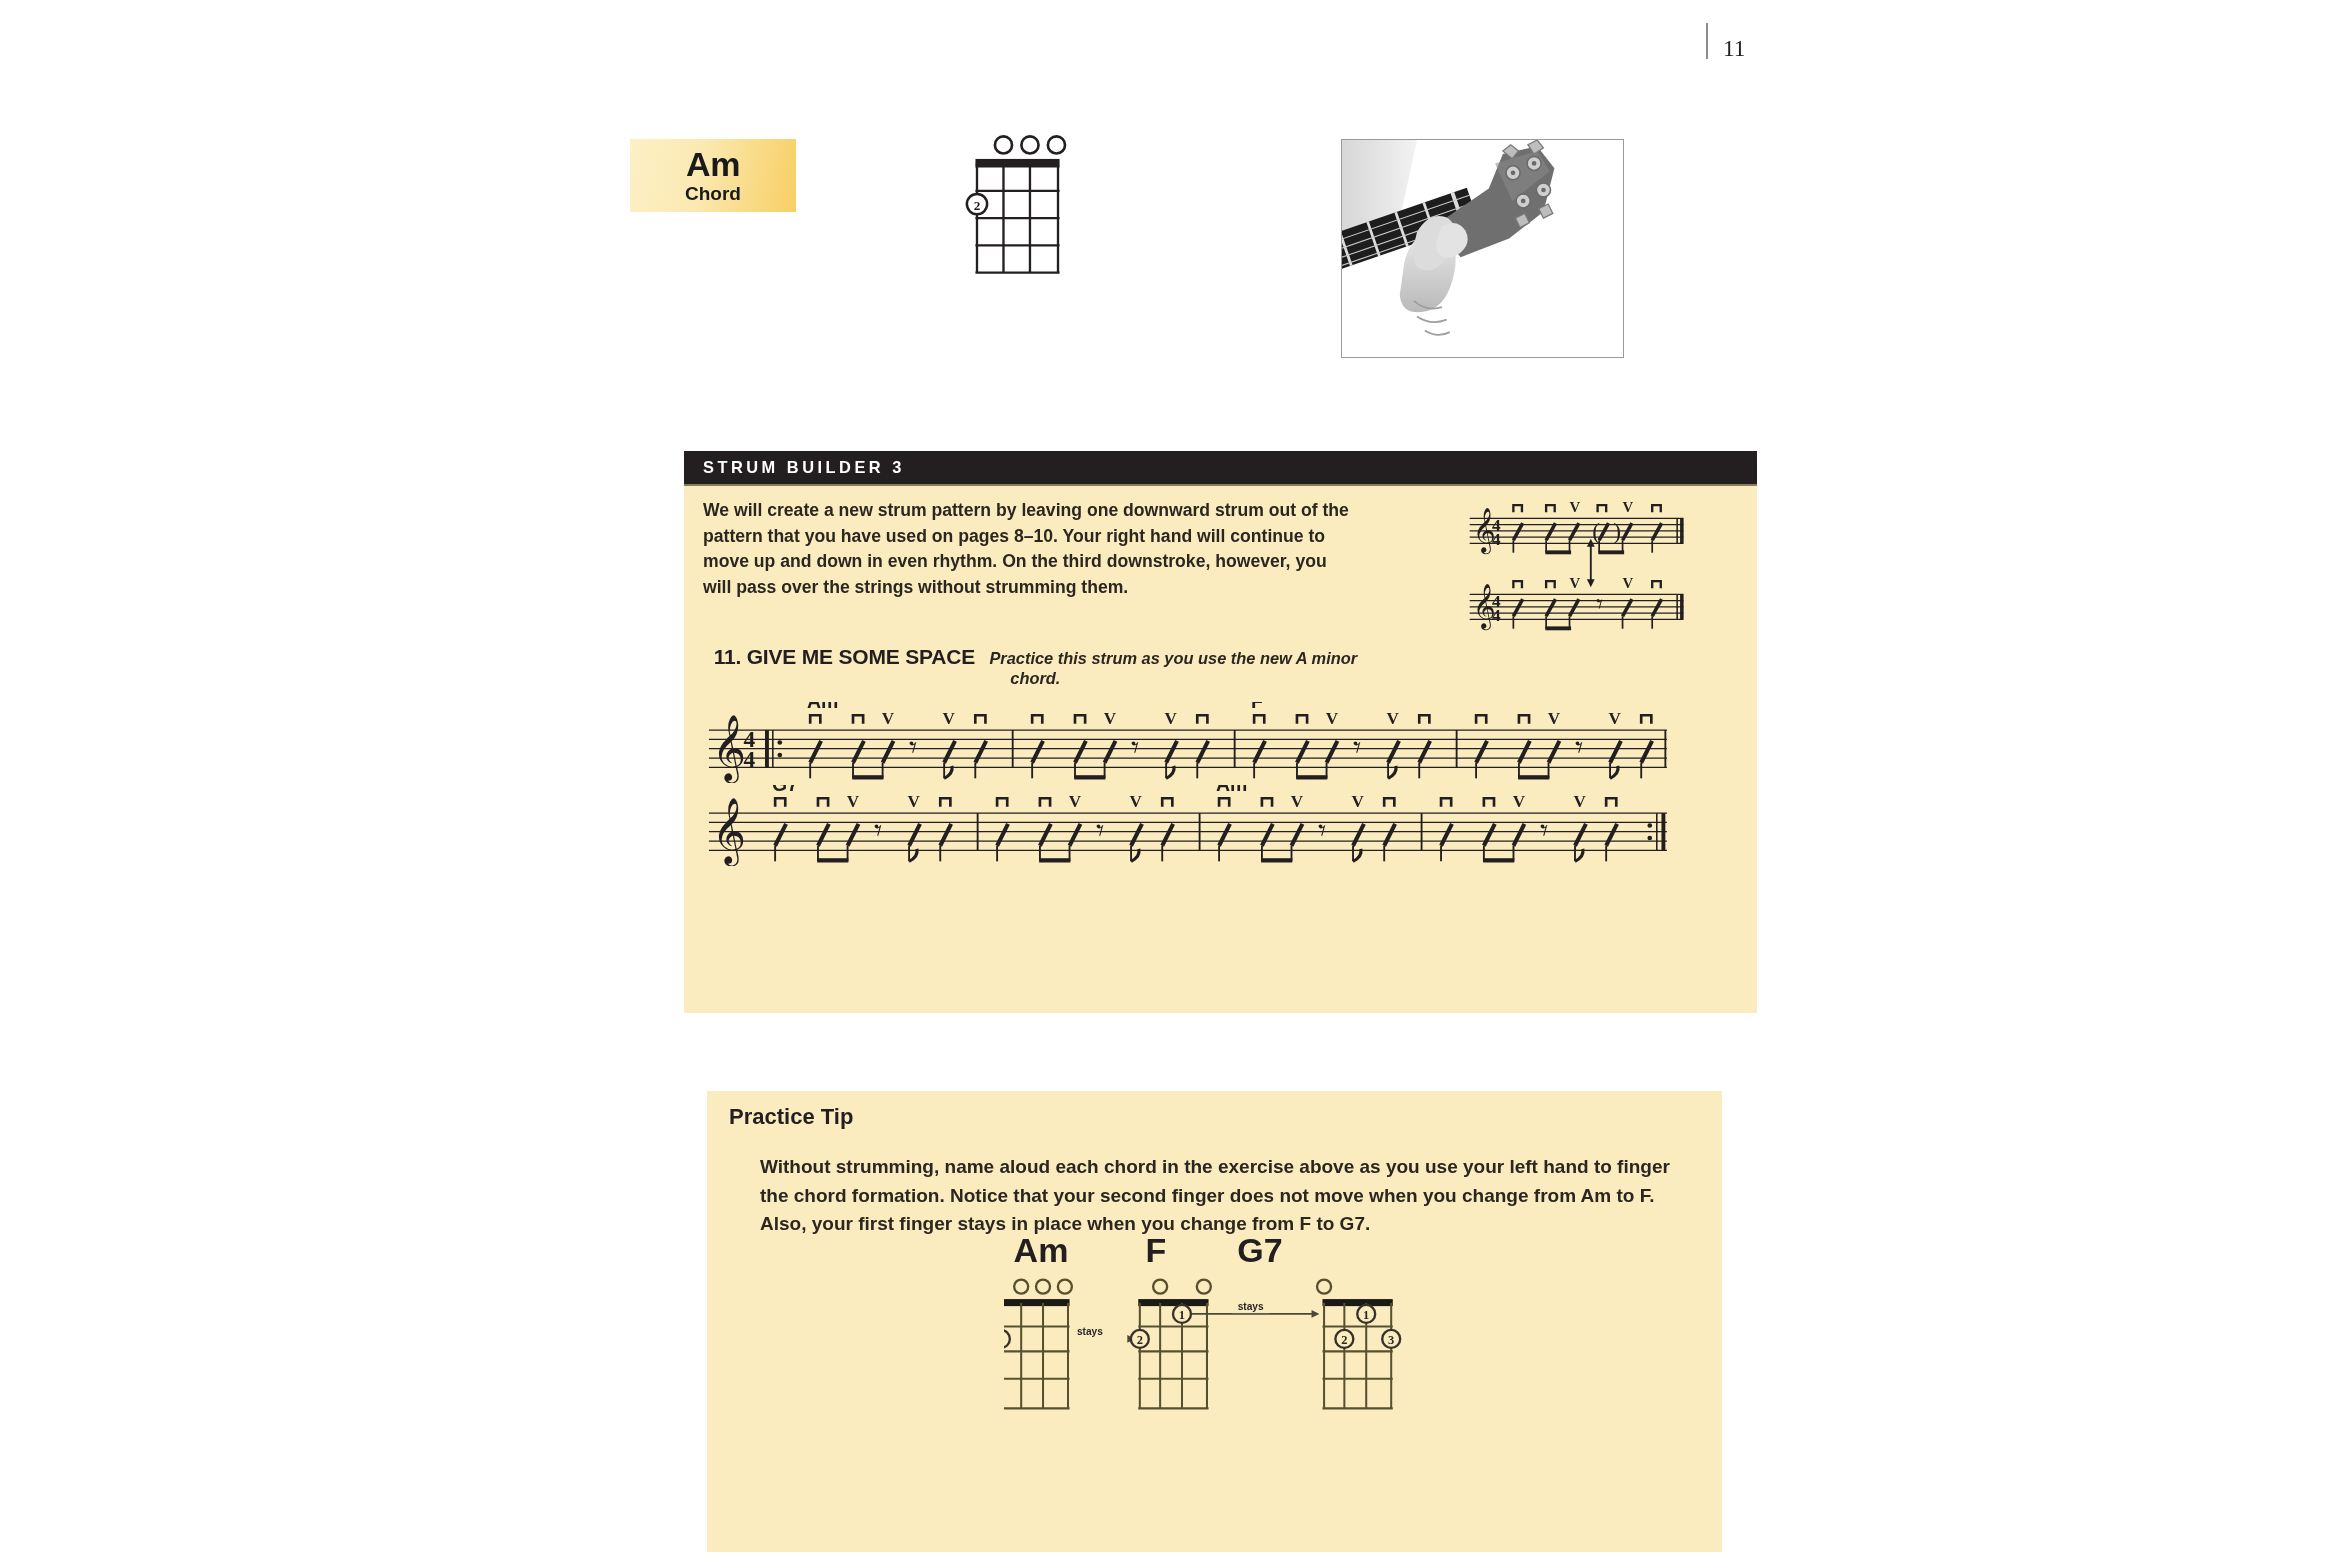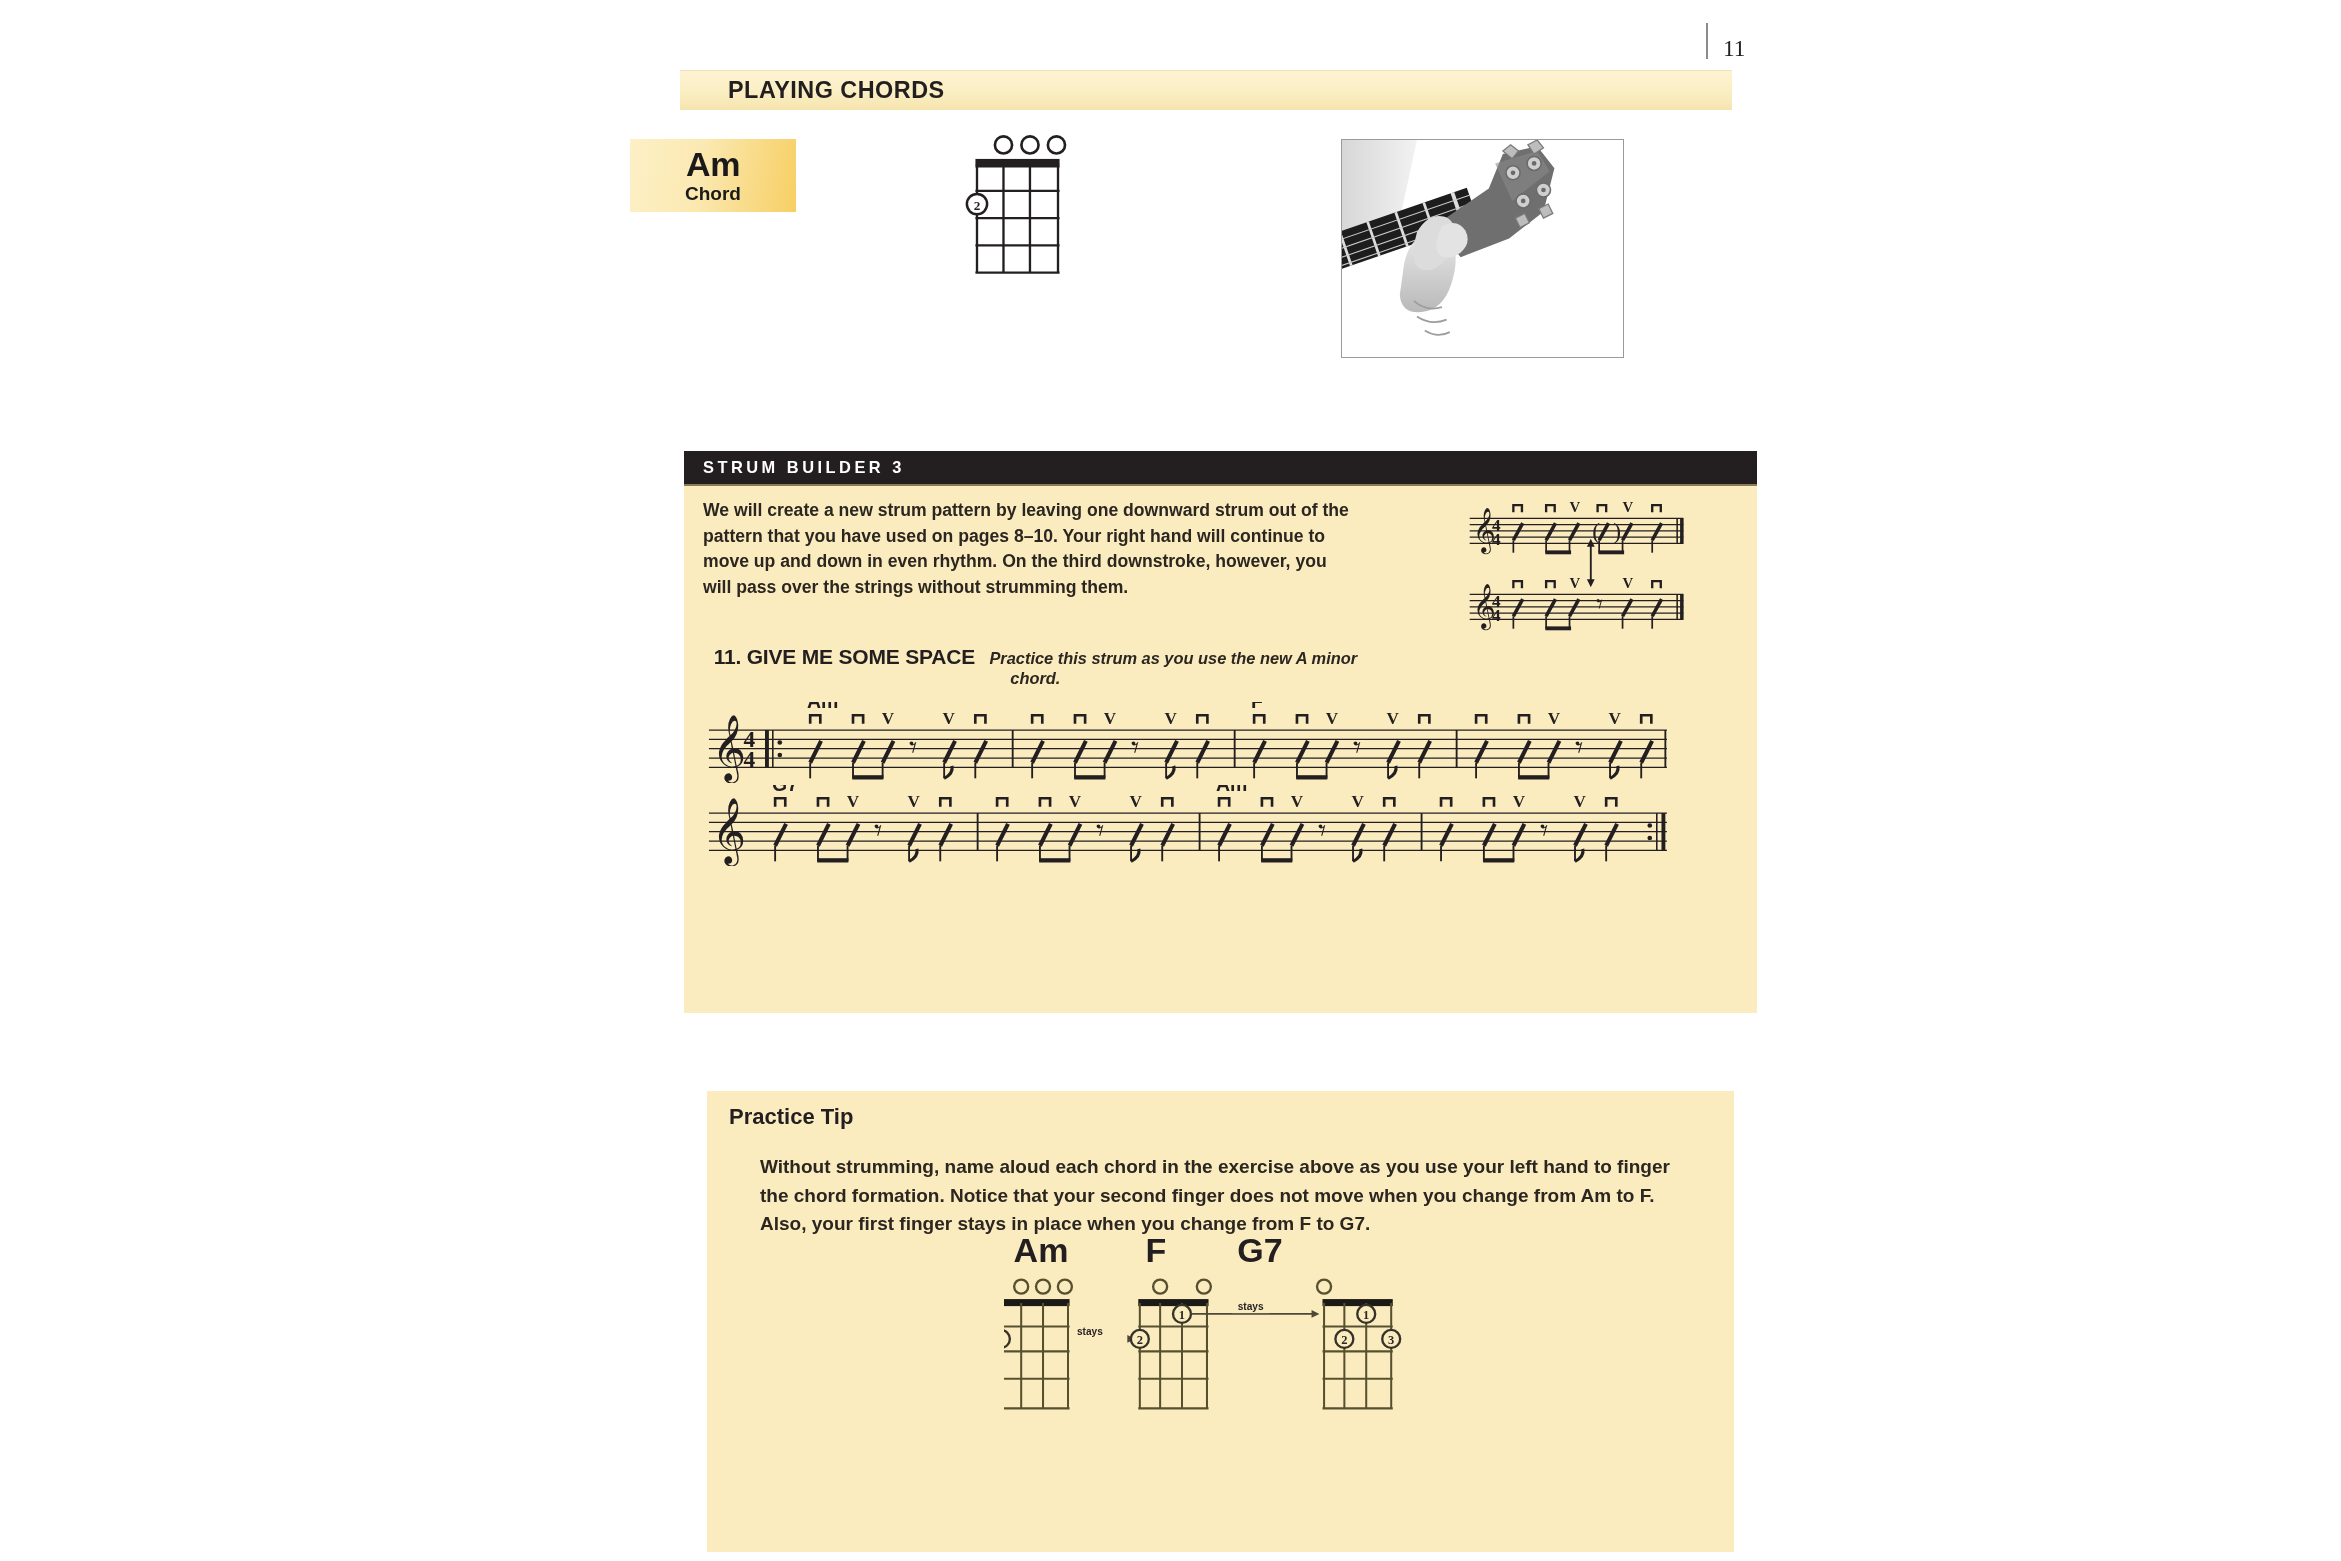--- a/index.html
+++ b/index.html
@@ -58,21 +58,21 @@
   .ex-title{position:absolute;left:23.4px;top:194px;width:656px;text-align:center;}
   .ex-title .num{font-size:21px;font-weight:bold;letter-spacing:-0.2px;color:#231f20;}
   .ex-title .sub{font-size:16.4px;font-style:italic;font-weight:600;color:#2b2620;
      margin-left:11px;}
 
   .sys1{position:absolute;left:7.8px;top:251px;}
   .sys2{position:absolute;left:7.8px;top:334px;}
 
   
   .tip{position:absolute;left:687px;top:1091px;width:1015px;height:461px;
-    background:#fbecc0;padding-left:12px;}
+    background:#fbecc0;}
   .tip-h{position:absolute;left:22px;top:12.5px;font-size:22px;font-weight:bold;color:#231f20;}
   .tip-p1{position:absolute;left:53px;top:62px;width:937px;
     font-size:19px;line-height:1.5;font-weight:600;color:#2b2620;}
   .tip-p2{position:absolute;left:53px;top:390px;width:929px;
     font-size:16.4px;line-height:1.52;font-weight:600;color:#2b2620;}
   .tip-chords{position:absolute;left:0;top:145px;width:100%;height:226px;}
 
   .cdlabel{position:absolute;font-size:34px;font-weight:bold;color:#231f20;text-align:center;}
 
   .stays{font-size:13px;font-weight:bold;fill:#231f20;font-family:"Liberation Sans",sans-serif;}
@@ -82,23 +82,20 @@
 </head>
 <body>
 
 <div class="page">
 
   <div class="pagenum-wrap">
     <div class="pagenum-rule"></div>
     <div class="pagenum">11</div>
   </div>
 
-  <div class="banner">
-    <div class="banner-title">PLAYING CHORDS</div>
-  </div>
 
   <div class="chordbadge">
     <div class="nm">Am</div>
     <div class="sub">Chord</div>
   </div>
 
   <div class="bigdiag">
     <svg width="125" height="148" viewBox="0 0 160 190" aria-hidden="true">
 
       <circle cx="62" cy="14" r="11" fill="none" stroke="#231f20" stroke-width="3.4"></circle>

